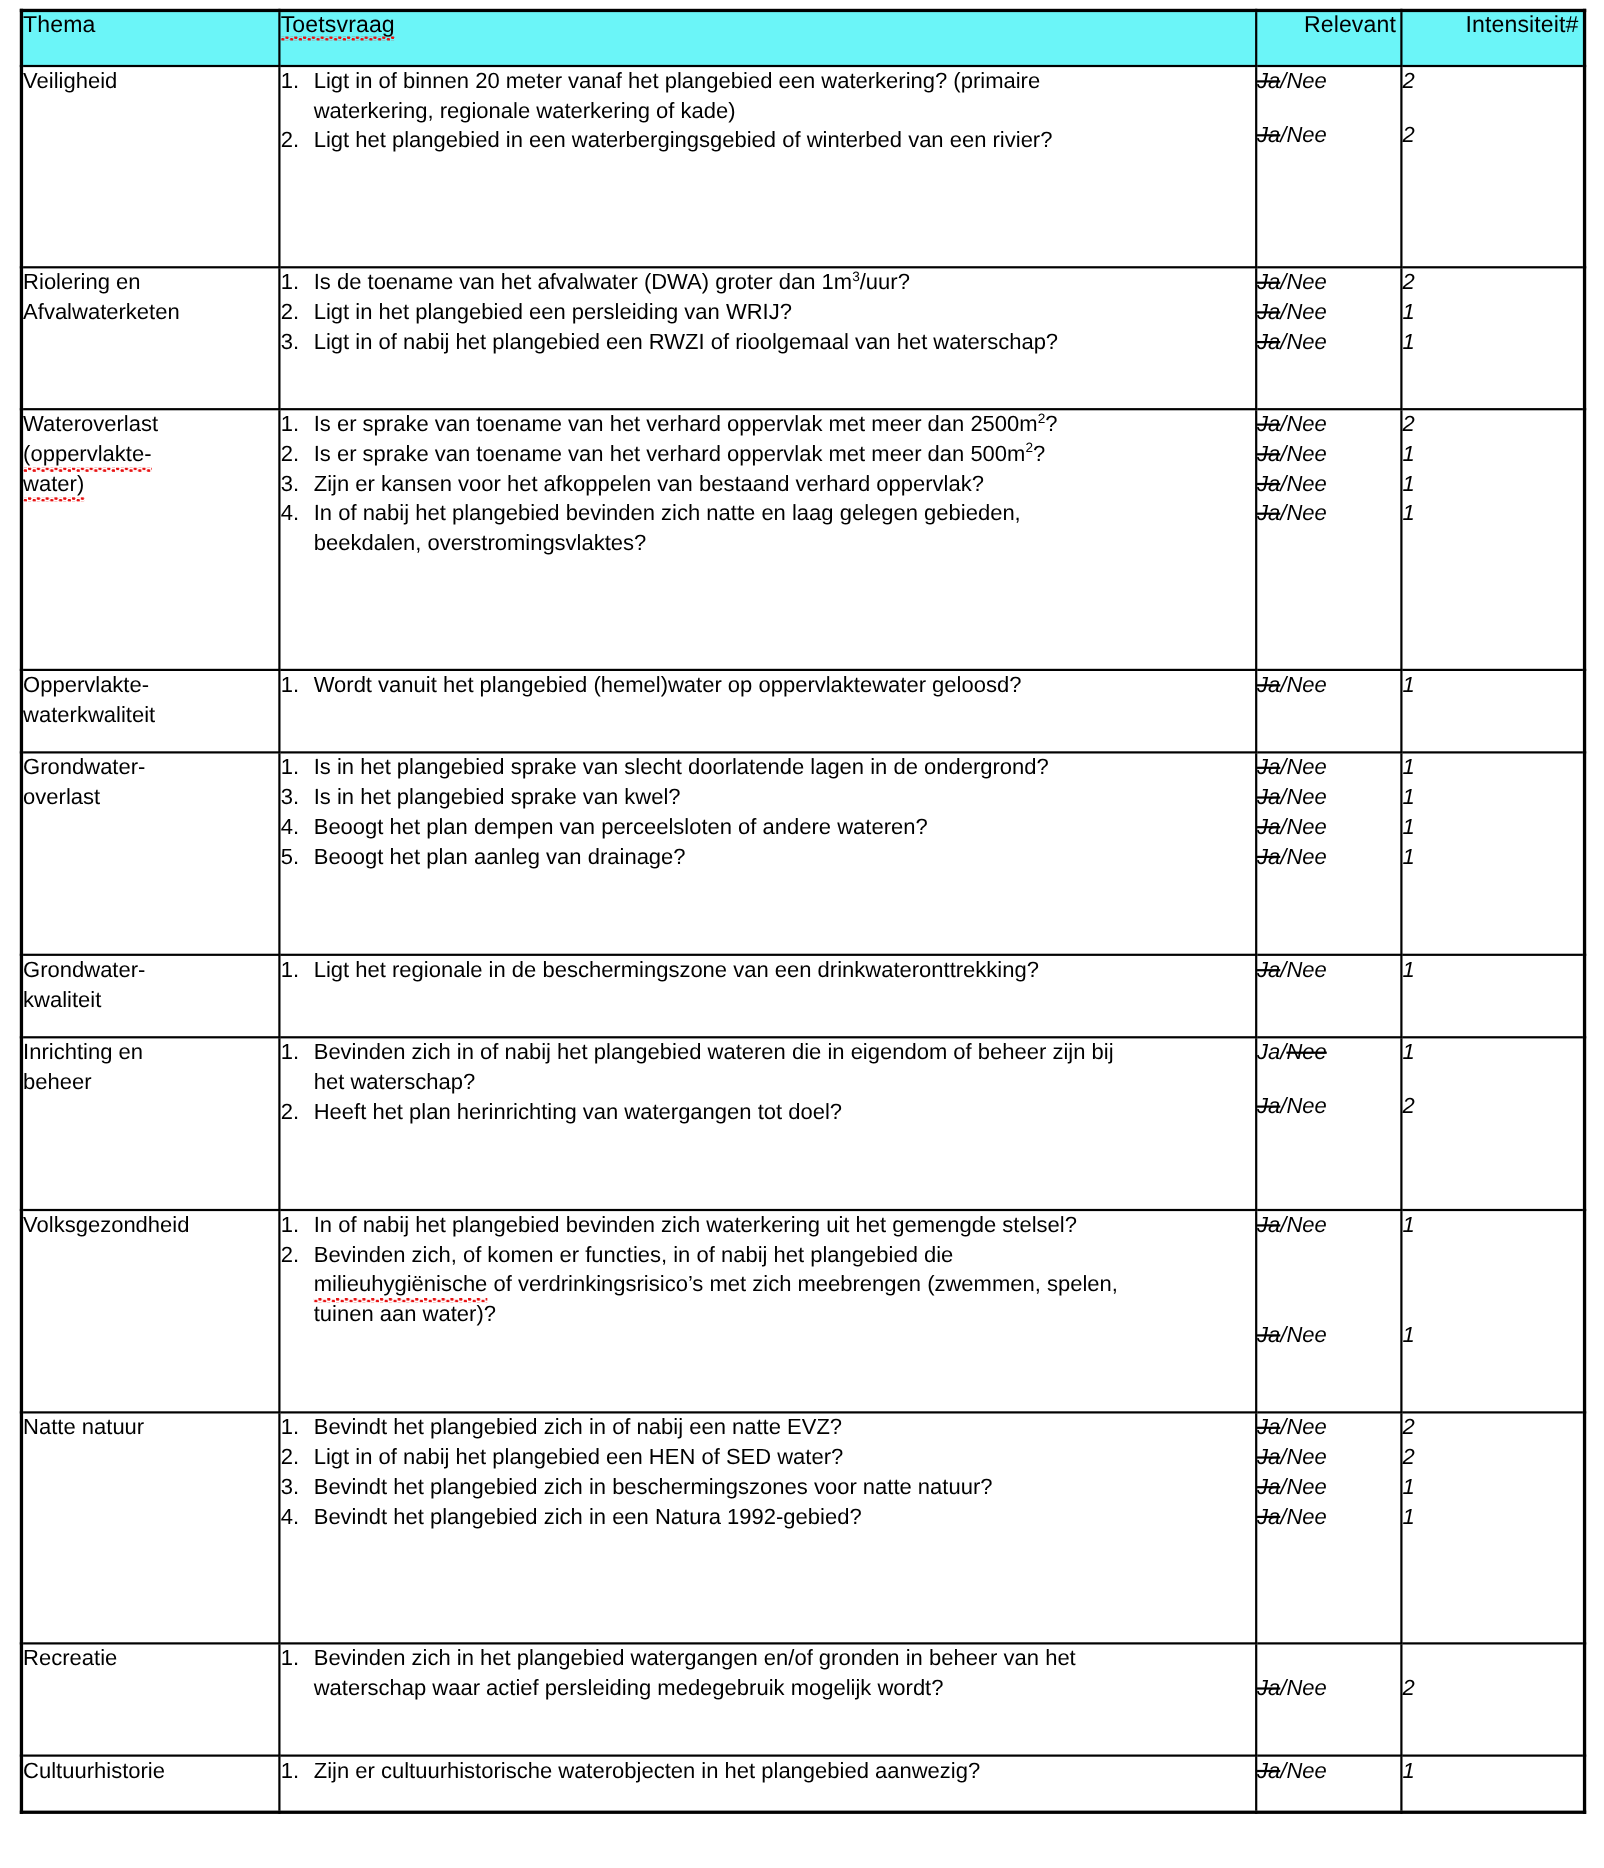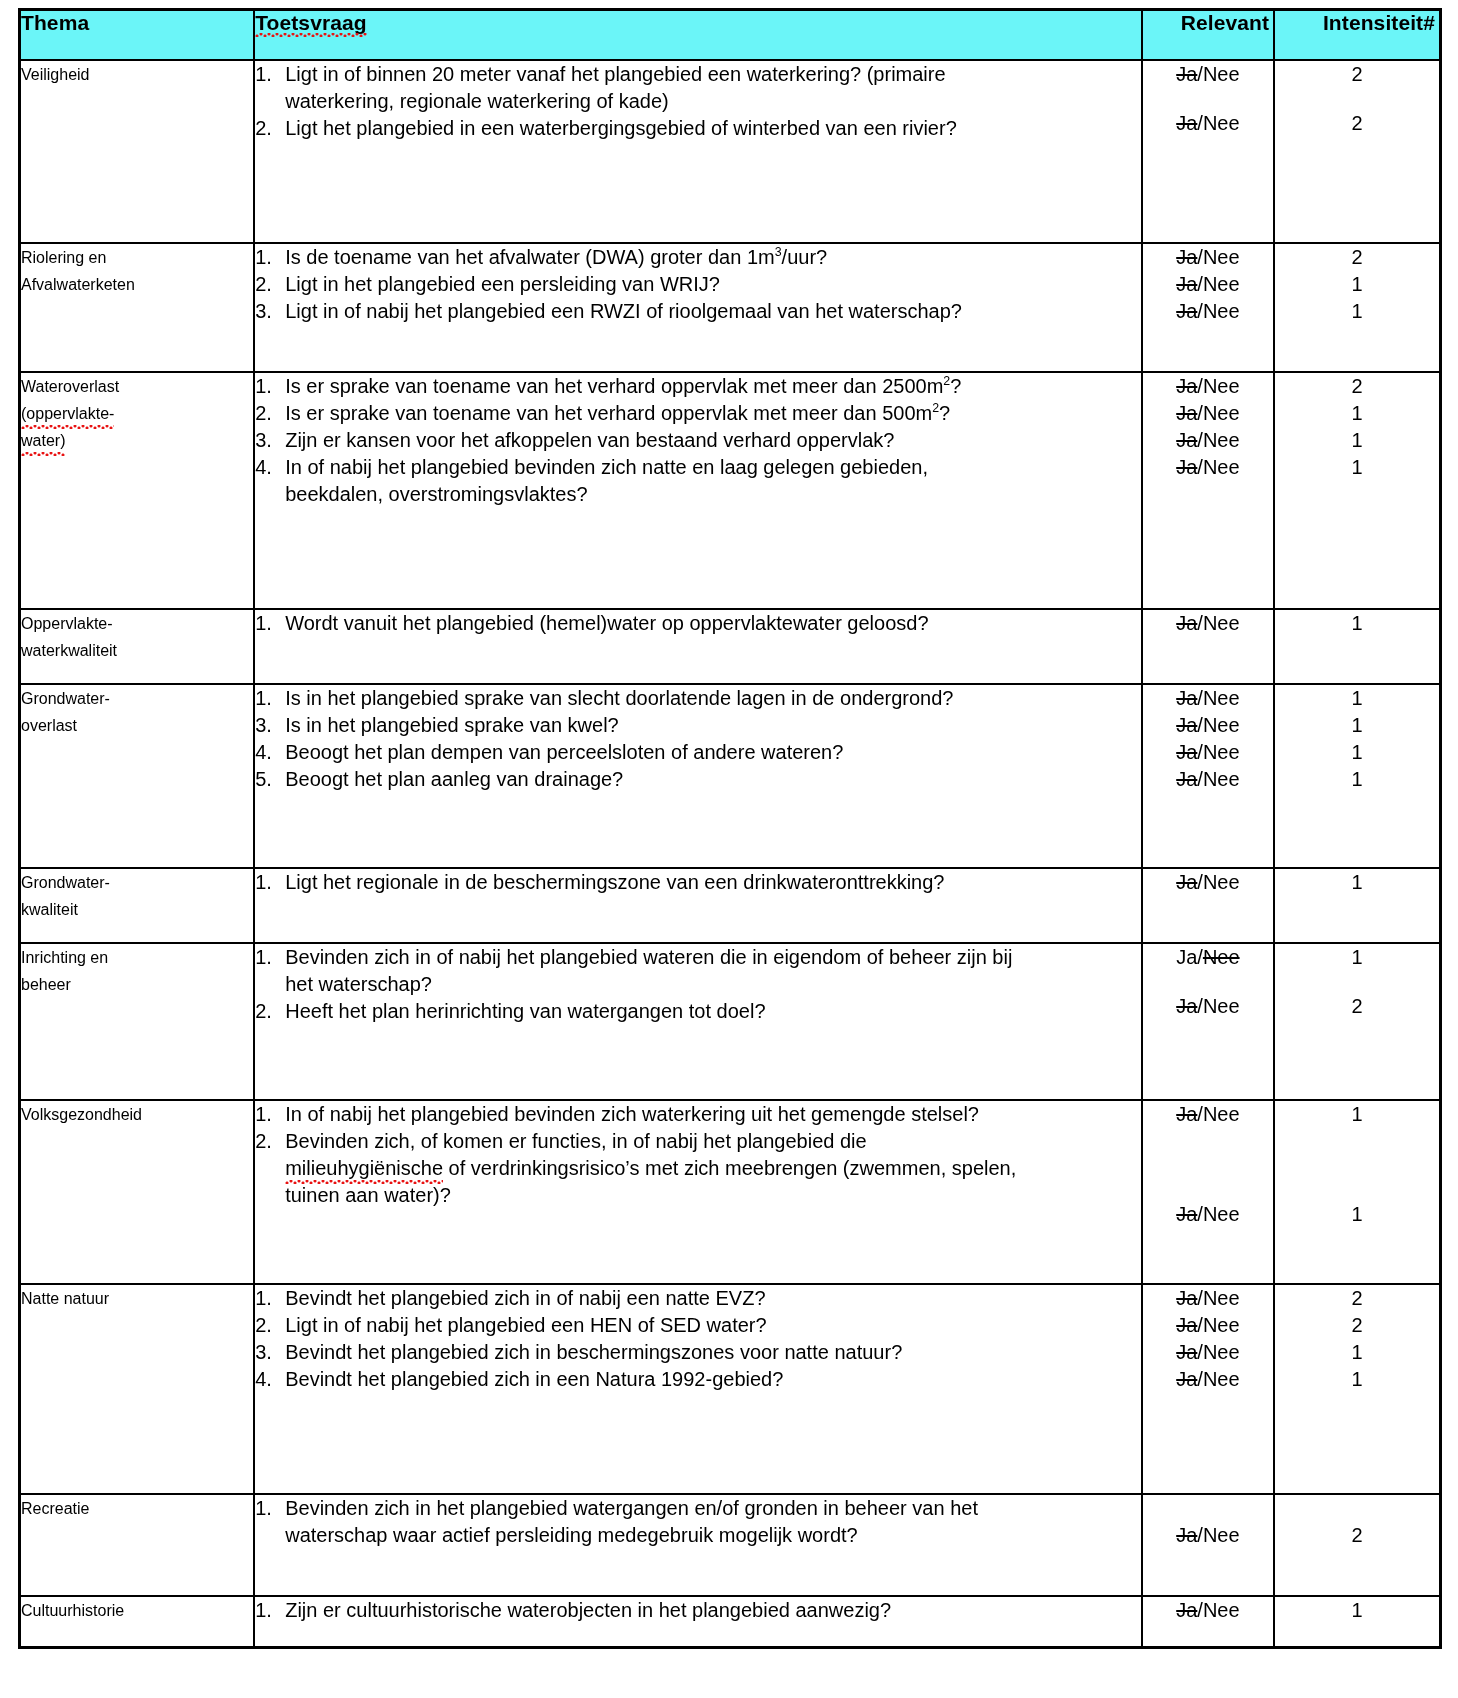--- a/index.html
+++ b/index.html
@@ -33,44 +33,44 @@
 
   table.watertoets th,
   table.watertoets td {
     border: 2px solid #000000;
     vertical-align: top;
     padding: 0;
   }
   thead th {
     background: #6BF5F8;
     font-size: 21px;
-    font-weight: bold;
+    font-weight: normal;
     letter-spacing: 0.1px;
     height: 48px;
     padding: 8px 10px 0 10px;
     text-align: left;
     vertical-align: top;
   }
   thead th.center { text-align: right; padding-left: 4px; padding-right: 4px; }
 
   td.thema {
-    font-size: 16px;
+    font-size: 20px;
     line-height: 27px;
     padding: 9px 6px 8px 10px;
   }
   td.vragen {
     font-size: 20px;
     line-height: 27px;
     padding: 9px 10px 8px 12px;
   }
   td.relevant, td.intens {
     font-size: 20px;
     line-height: 27px;
-    text-align: center;
     padding: 9px 4px 8px 4px;
+    font-style: italic;
   }
   ol.qlist {
     list-style: none;
     margin: 0;
     padding: 0;
   }
   ol.qlist li {
     position: relative;
     padding-left: 30px;
     margin: 0 0 0 0;

